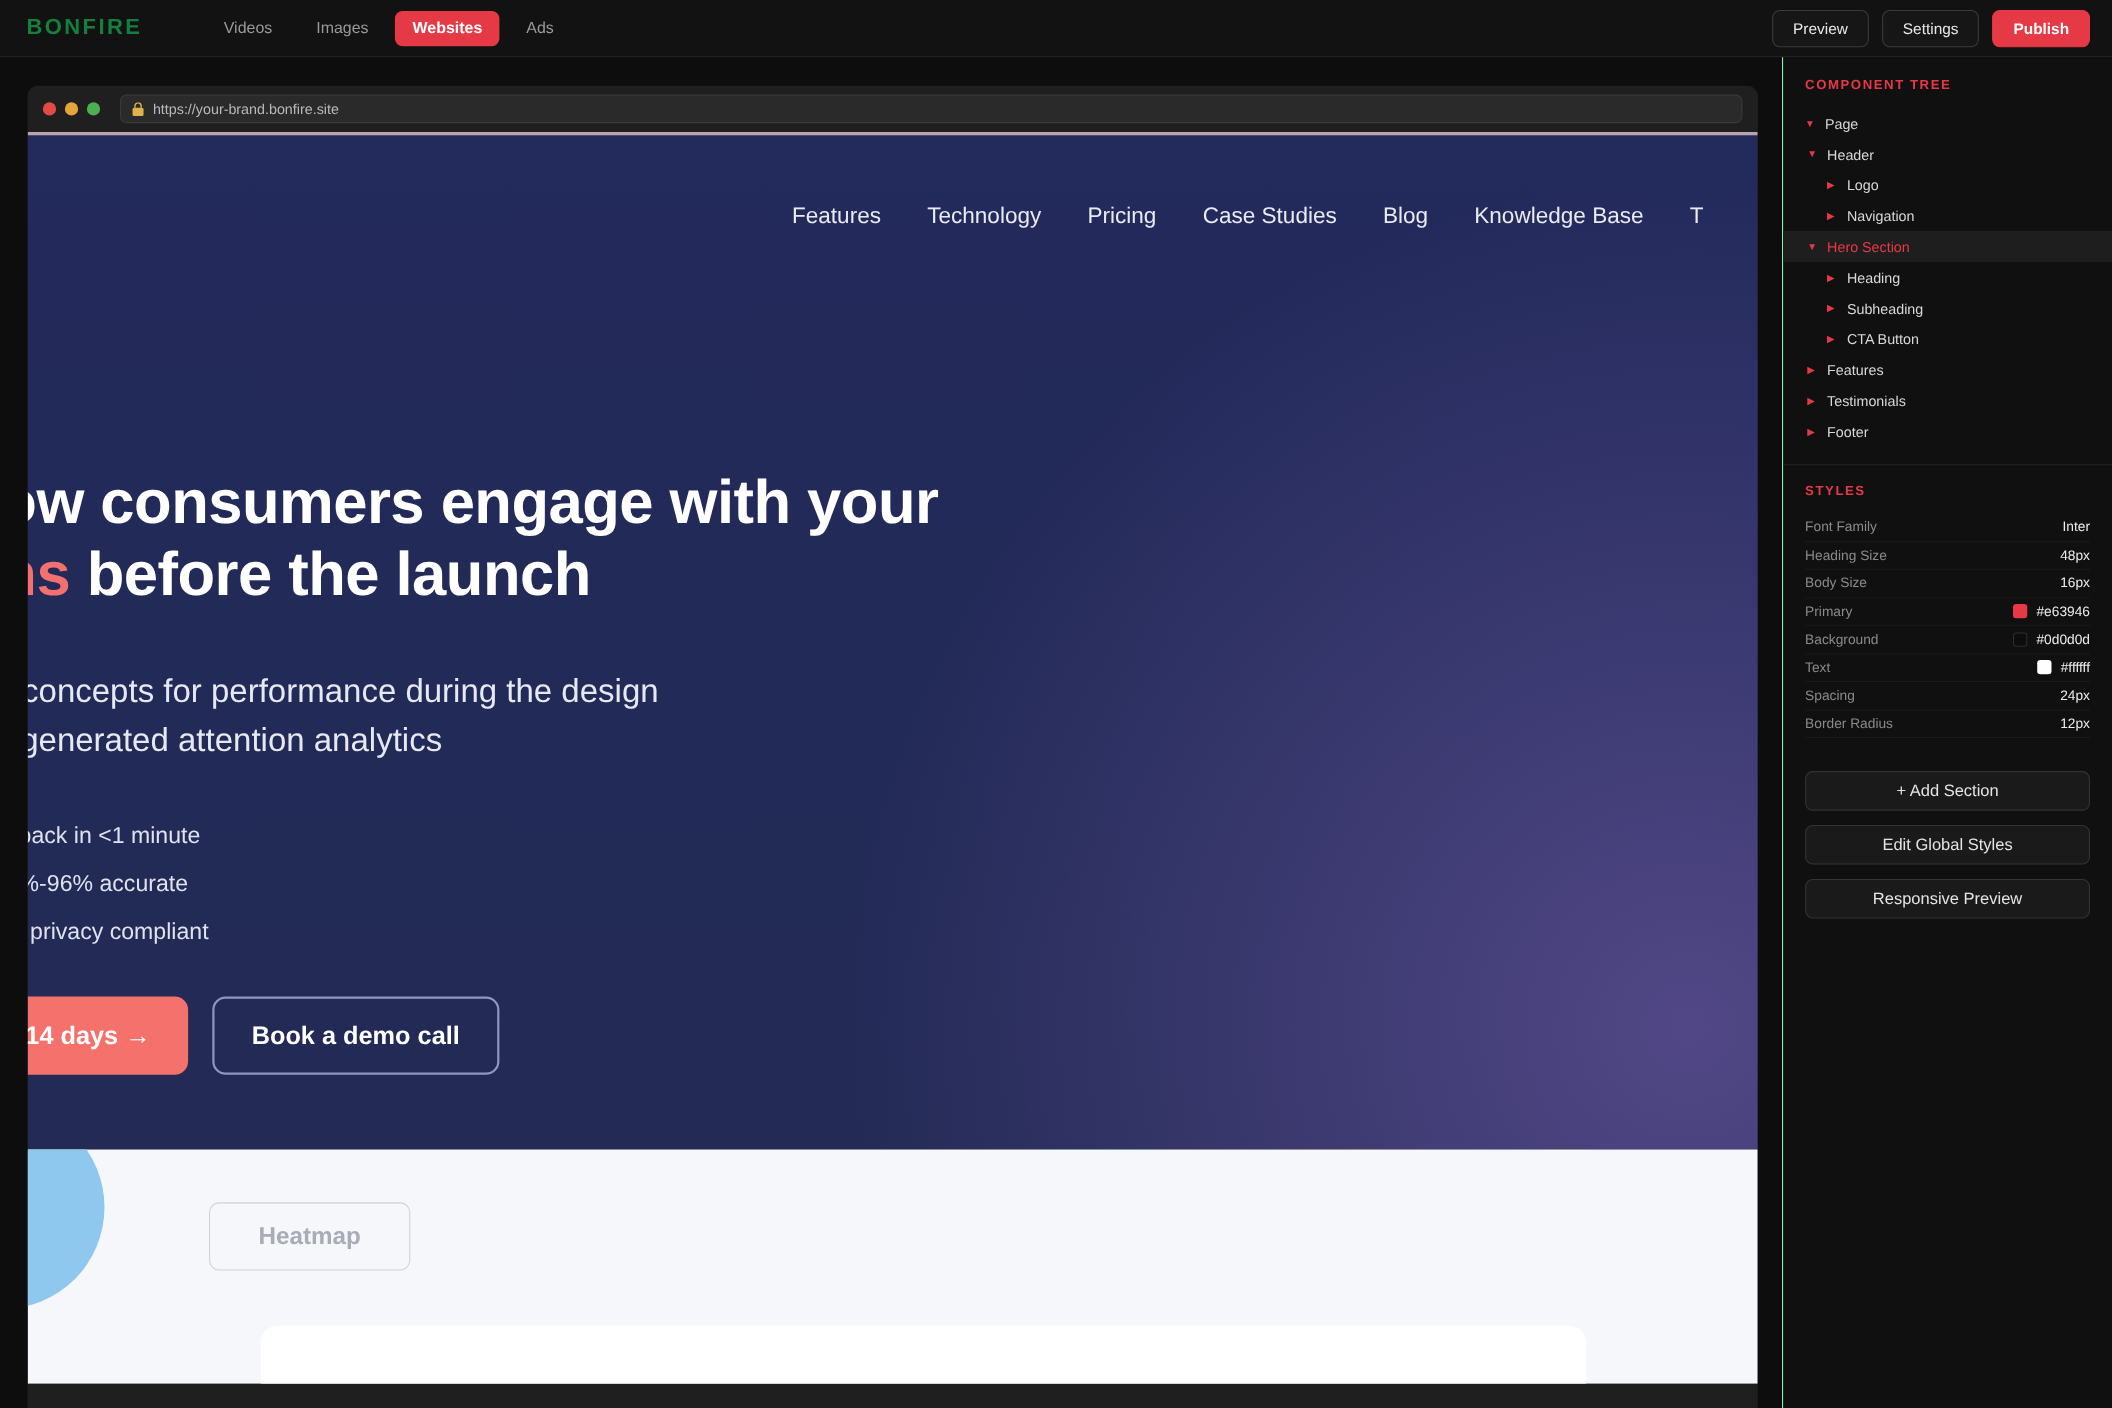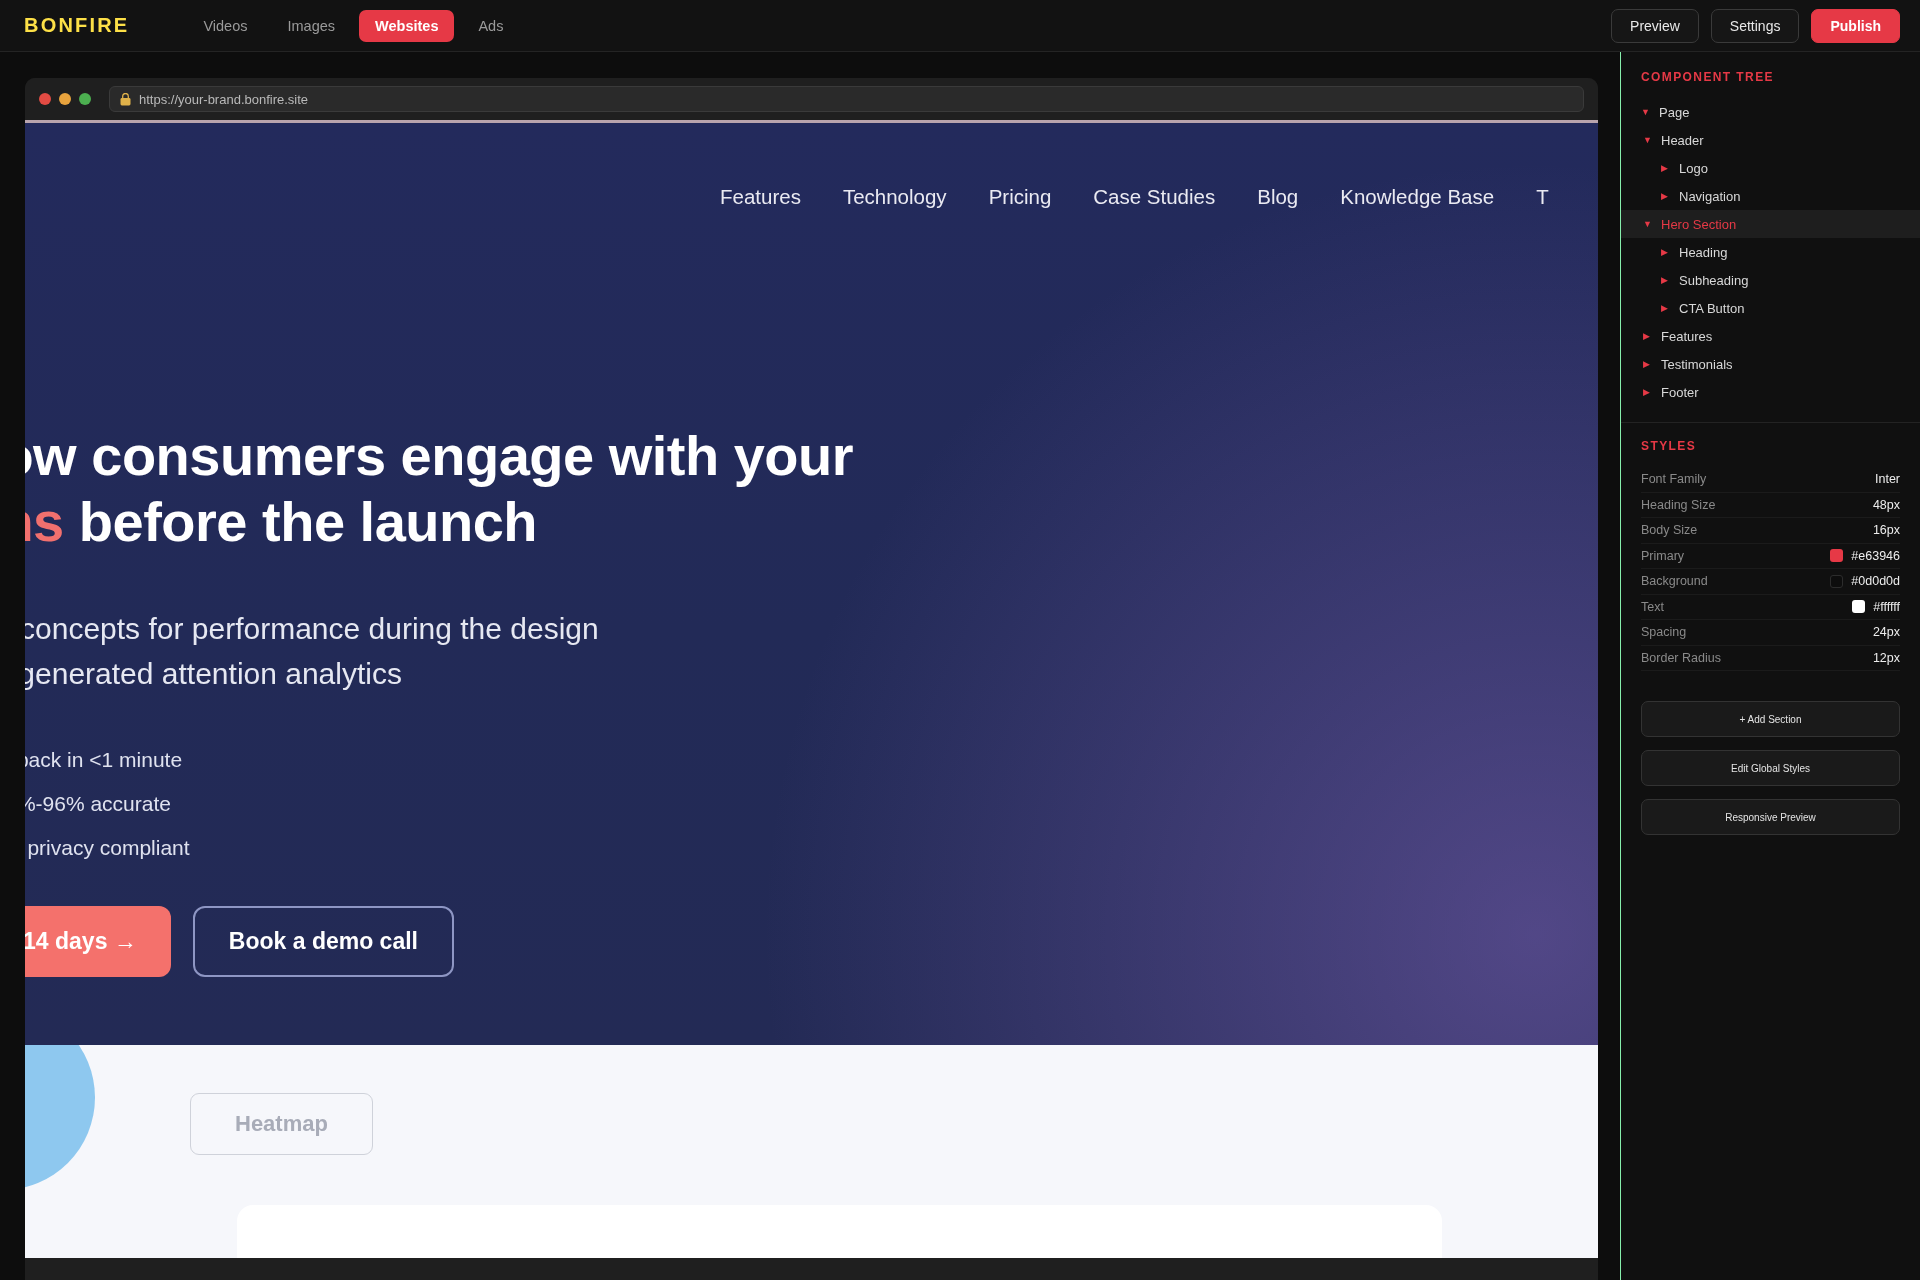--- a/index.html
+++ b/index.html
@@ -12,21 +12,21 @@
 
   
   #topbar {
     position: absolute; left: 0; top: 0; width: 1920px; height: 52px;
     background: #121212;
     border-bottom: 1px solid #242424;
     display: flex; align-items: center;
   }
   #brand {
     margin-left: 24px;
-    color: #fde047;
+    color: #15803d;
     font-size: 20px; font-weight: 700; letter-spacing: 2.2px;
   }
   #topnav { display: flex; align-items: center; gap: 8px; margin-left: 58px; }
   .topnav-item {
     padding: 8px 16px; border-radius: 7px;
     color: #9a9a9a; font-size: 14.5px; white-space: nowrap;
   }
   .topnav-item.active { background: #e63946; color: #ffffff; font-weight: 600; }
   #topactions {
     position: absolute; right: 20px; top: 0; height: 52px;
@@ -146,21 +146,21 @@
     height: 25.5px; border-bottom: 1px solid #1b1b1b;
     font-size: 12.5px;
   }
   .st-label { color: #8a8a8a; }
   .st-val { color: #ededed; display: flex; align-items: center; gap: 8px; }
   .sw { width: 13px; height: 13px; border-radius: 3px; display: inline-block; }
 
   #actions { margin-top: 30px; display: flex; flex-direction: column; gap: 13px; }
   .abtn {
     height: 36px; border: 1px solid #333333; background: #1a1a1a; color: #e4e4e4;
-    border-radius: 7px; font-size: 10px;
+    border-radius: 7px; font-size: 15px;
     display: flex; align-items: center; justify-content: center;
   }
 </style>
 </head>
 <body>
 
 <div id="topbar">
   <div id="brand">BONFIRE</div>
   <div id="topactions">
       <div class="tbtn">Preview</div>

